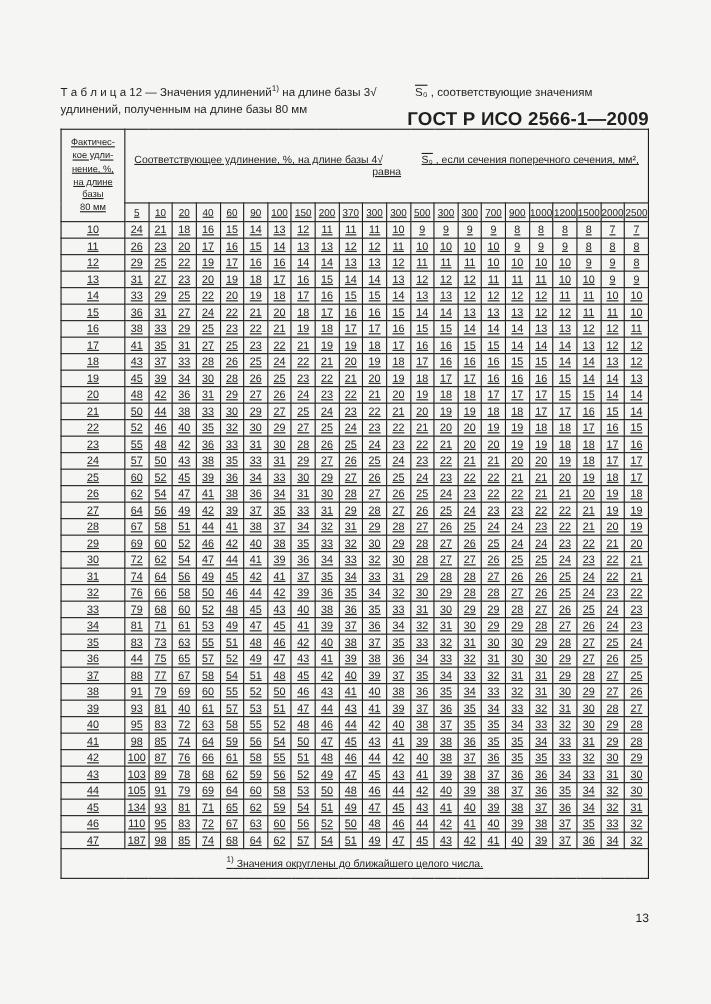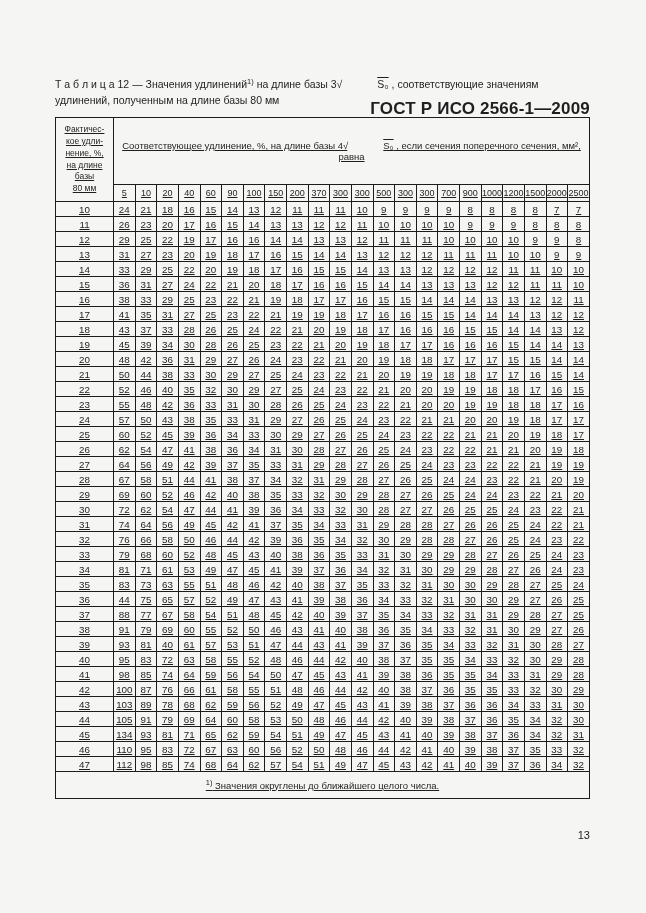--- a/index.html
+++ b/index.html
@@ -1019,21 +1019,21 @@
           <td>40</td>
           <td>39</td>
           <td>38</td>
           <td>37</td>
           <td>35</td>
           <td>33</td>
           <td>32</td>
         </tr>
         <tr>
           <td class="base-col">47</td>
-          <td>112</td>
+          <td>187</td>
           <td>98</td>
           <td>85</td>
           <td>74</td>
           <td>68</td>
           <td>64</td>
           <td>62</td>
           <td>57</td>
           <td>54</td>
           <td>51</td>
           <td>49</td>

